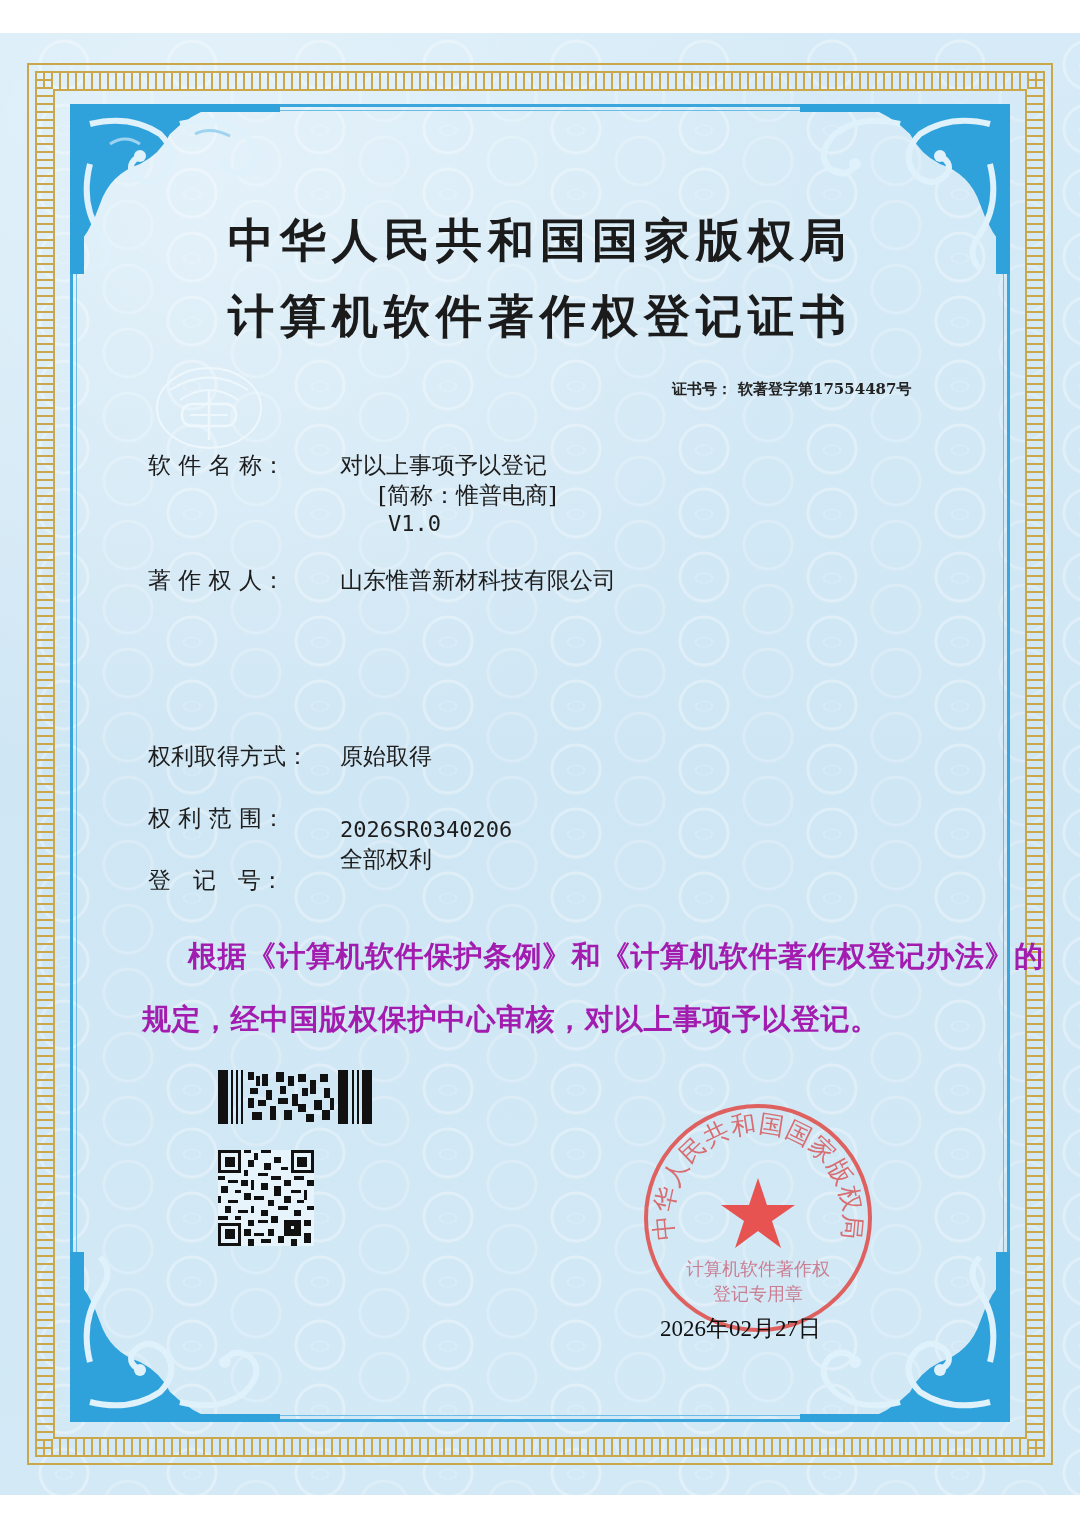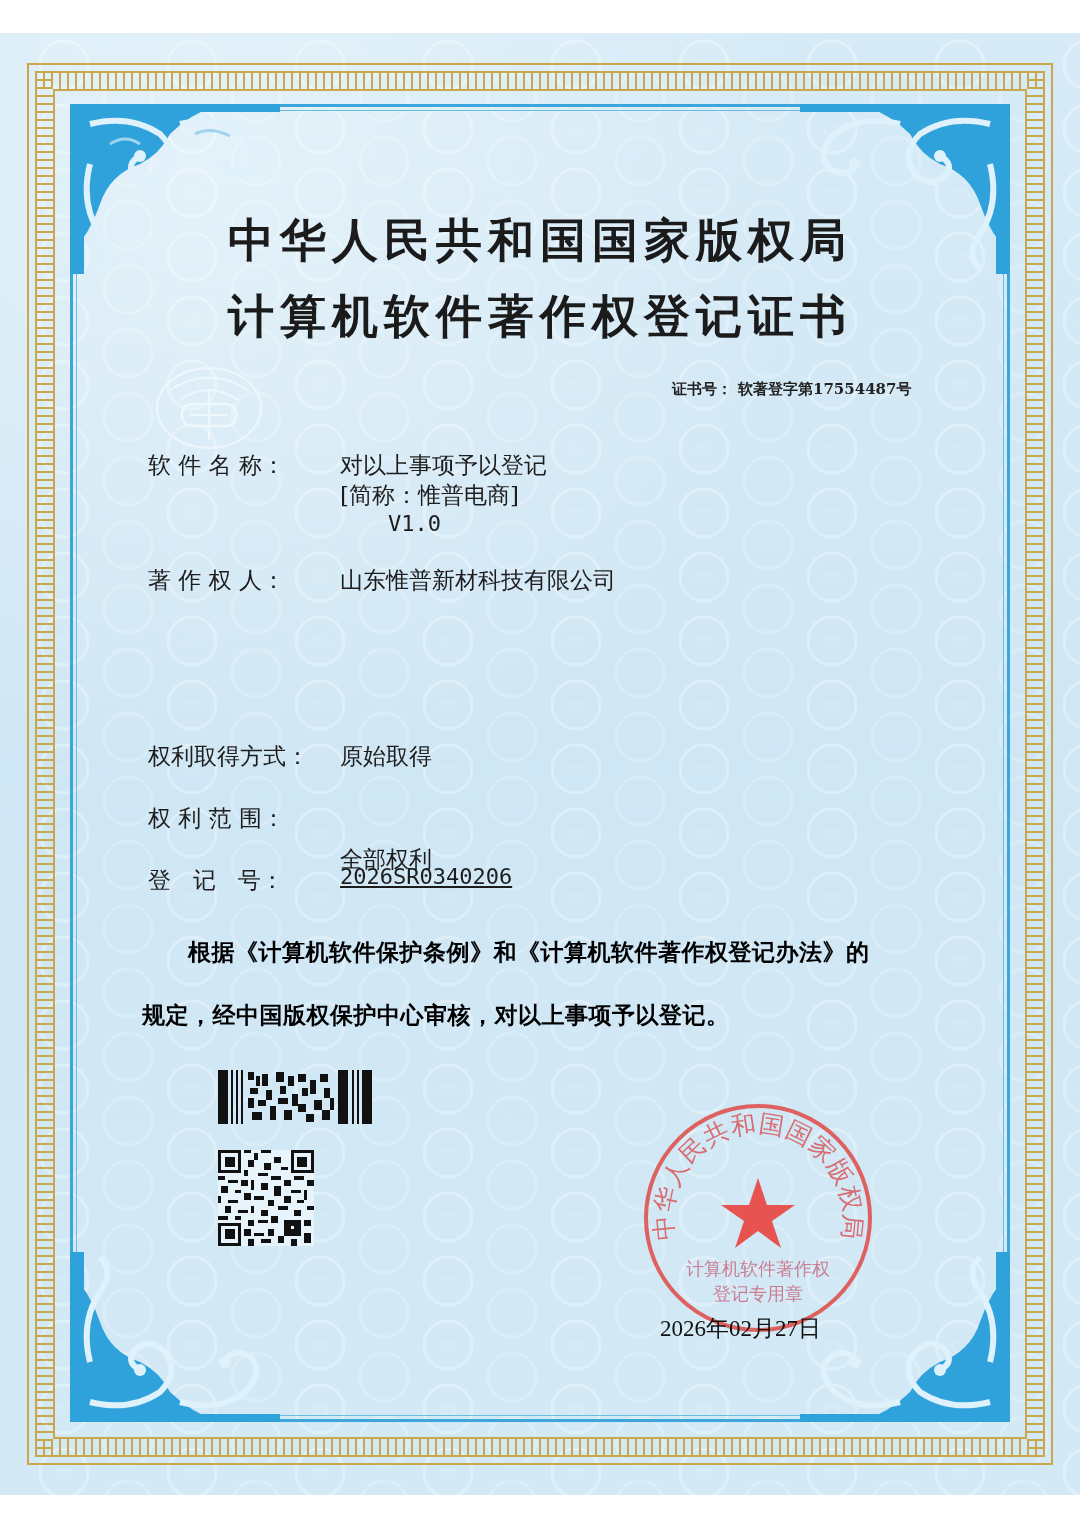--- a/index.html
+++ b/index.html
@@ -97,21 +97,21 @@
     position: absolute; left: 148px; font-size: 23px; color: #1d1d1d; white-space: pre;
     font-family: "DejaVu Serif", "Liberation Serif", serif;
   }
   .field-value {
     position: absolute; left: 340px; font-size: 23px; color: #1d1d1d; white-space: pre;
     font-family: "DejaVu Serif", "Liberation Serif", serif;
   }
   .mono { font-family: "DejaVu Sans Mono", "Liberation Mono", monospace; font-size: 22px; }
 
   .para {
-    position: absolute; font-size: 23px; color: #000000; font-weight: bold;
+    position: absolute; font-size: 29px; color: #a21caf; font-weight: bold;
     font-family: Liberation Serif, serif;
     white-space: pre; letter-spacing: 0.5px;
   }
   .para.p1 { left: 188px; top: 937px; }
   .para.p2 { left: 142px; top: 1000px; }
 
   .barcode {
     position: absolute; left: 218px; top: 1070px; width: 154px; height: 54px;
   }
   .barcode svg, .qr svg { width: 100%; height: 100%; display: block; }
@@ -202,34 +202,34 @@
     <rect x="32" y="44" width="54" height="22" rx="10" fill="none" stroke="#eef7fc" stroke-width="2.5"></rect>
     <line x1="59" y1="30" x2="59" y2="80" stroke="#eef7fc" stroke-width="2.5"></line>
     <line x1="40" y1="55" x2="78" y2="55" stroke="#eef7fc" stroke-width="2"></line>
   </svg>
 </div>
 
 <div class="cert-no"><span>证书号：</span><span class="val">软著登字第17554487号</span></div>
 
 <div class="field-label" style="top:450px;">软 件 名 称：</div>
 <div class="field-value" style="top:450px;">对以上事项予以登记</div>
-<div class="field-value" style="top:480px;">[简称：惟普电商]</div>
+<div class="field-value" style="top:480px;margin-left:38px;">[简称：惟普电商]</div>
 <div class="field-value mono" style="top:511px;margin-left:48px;">V1.0</div>
 
 <div class="field-label" style="top:565px;">著 作 权 人：</div>
 <div class="field-value" style="top:565px;">山东惟普新材科技有限公司</div>
 
 <div class="field-label" style="top:741px;">权利取得方式：</div>
 <div class="field-value" style="top:741px;">原始取得</div>
 
 <div class="field-label" style="top:803px;">权 利 范 围：</div>
 <div class="field-value" style="top:844px;">全部权利</div>
 
 <div class="field-label" style="top:865px;">登   记   号：</div>
-<div class="field-value mono" style="top:864px;text-decoration:underline;">2026SR0340206</div>
+<div class="field-value mono" style="top:817px;">2026SR0340206</div>
 
 <div class="para p1">根据《计算机软件保护条例》和《计算机软件著作权登记办法》的</div>
 <div class="para p2">规定，经中国版权保护中心审核，对以上事项予以登记。</div>
 
 <div class="barcode">
   <svg viewBox="0 0 154 54" preserveAspectRatio="none">
     <rect x="0" y="0" width="10" height="54" fill="#111"></rect>
     <rect x="13" y="0" width="2" height="54" fill="#111"></rect>
     <rect x="18" y="0" width="2" height="54" fill="#111"></rect>
     <rect x="23" y="0" width="2" height="54" fill="#111"></rect>

